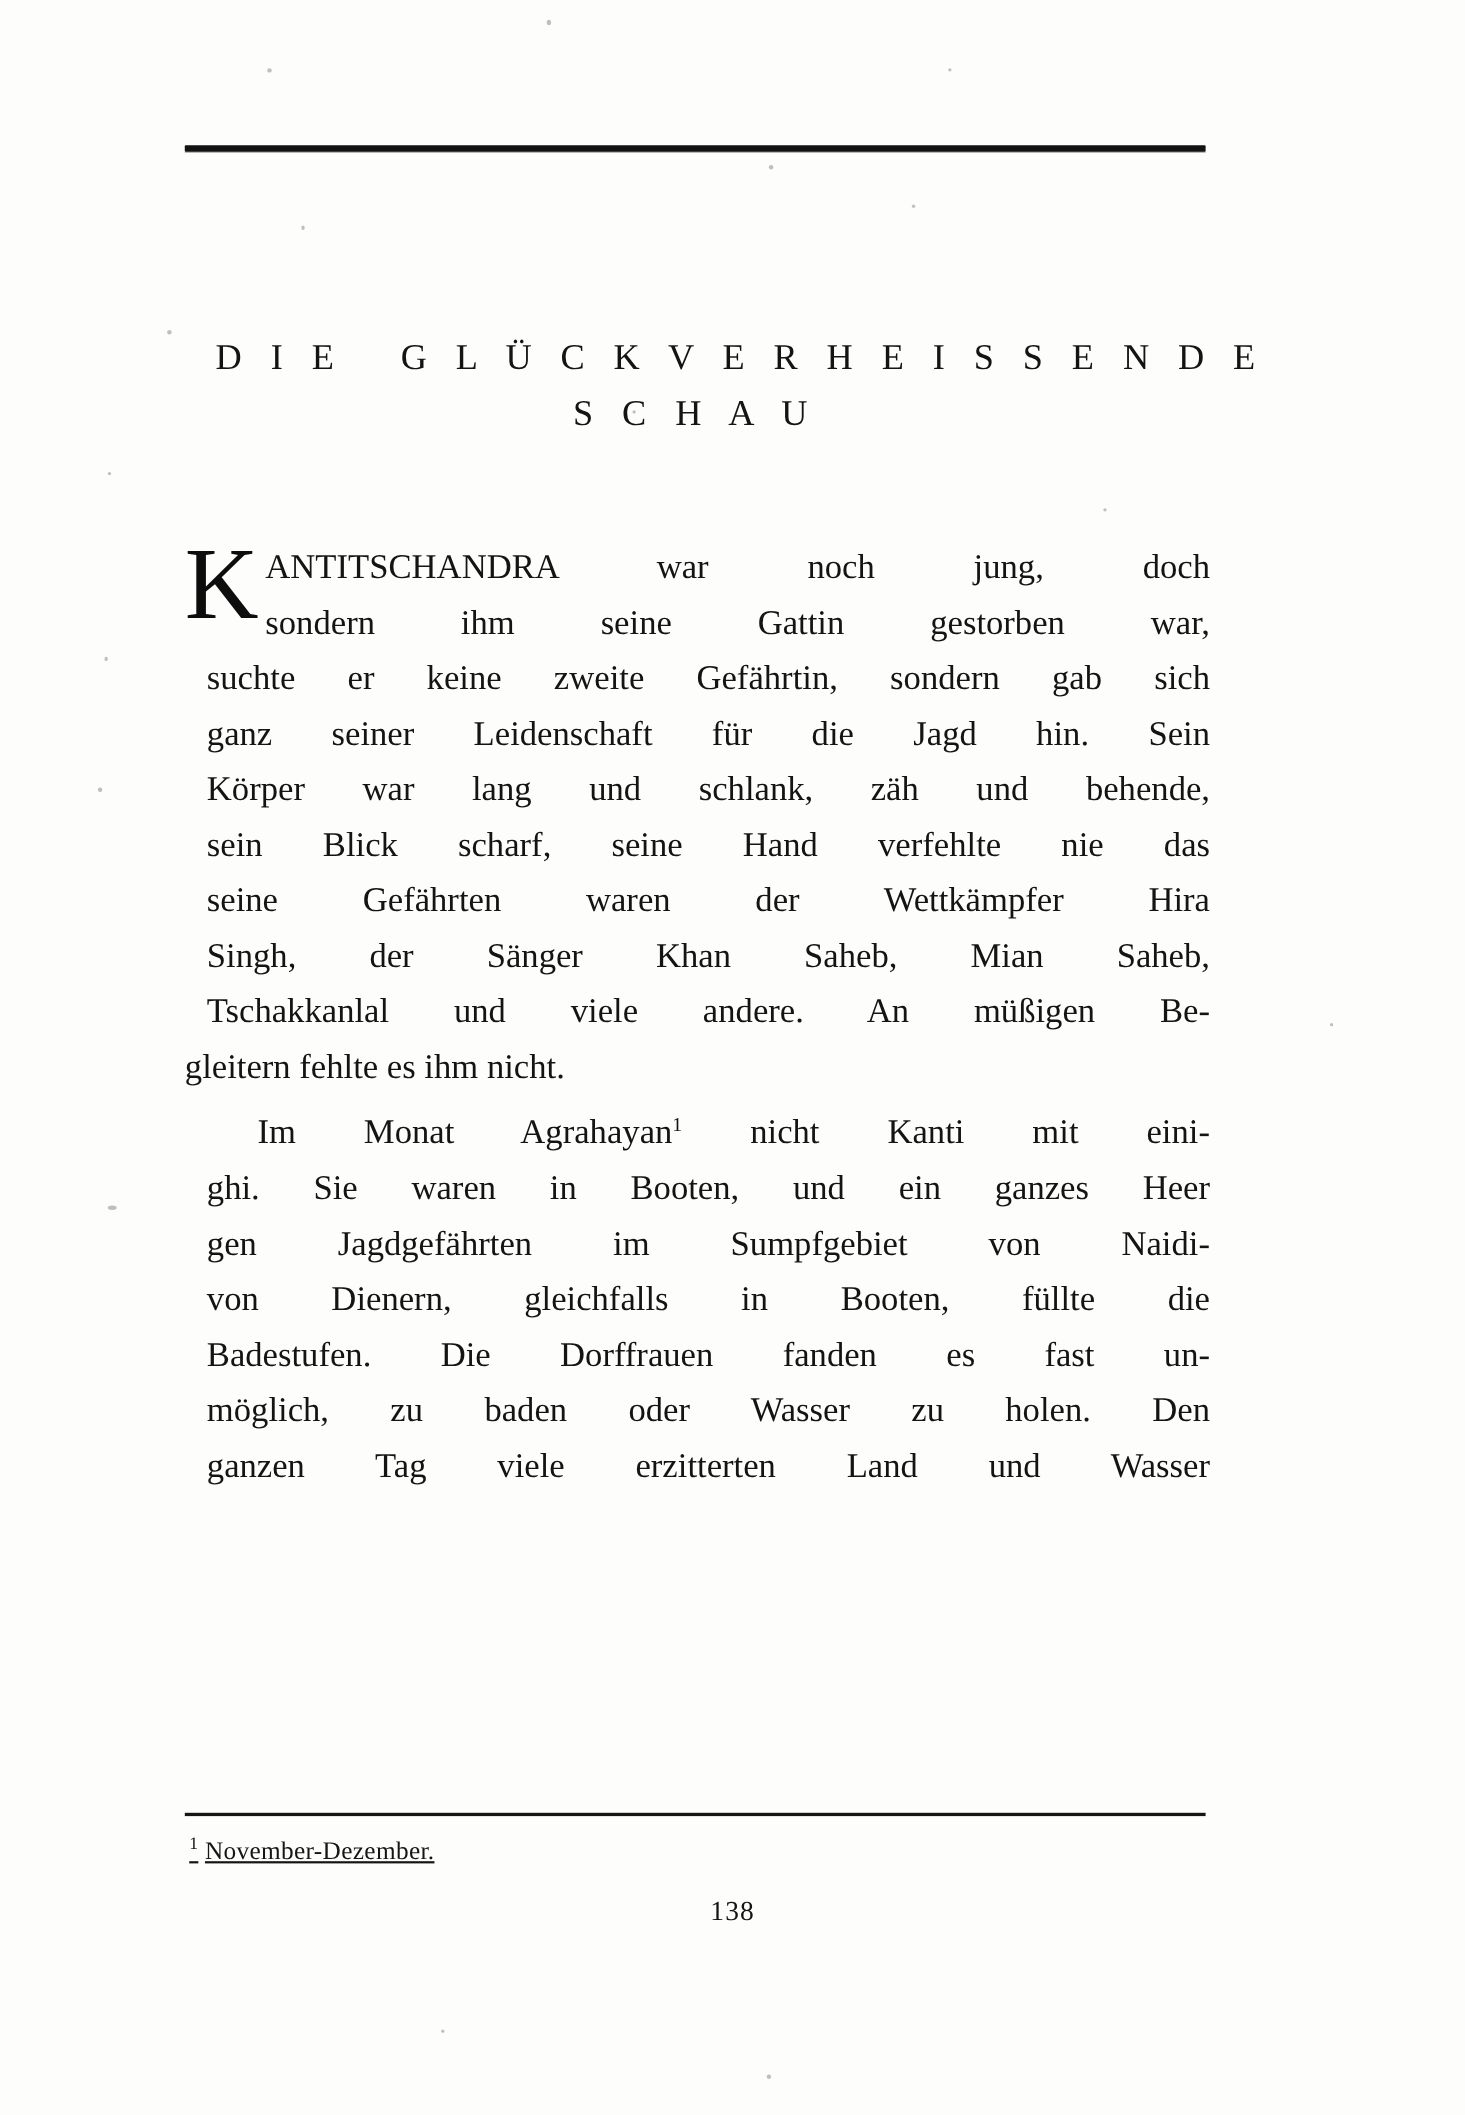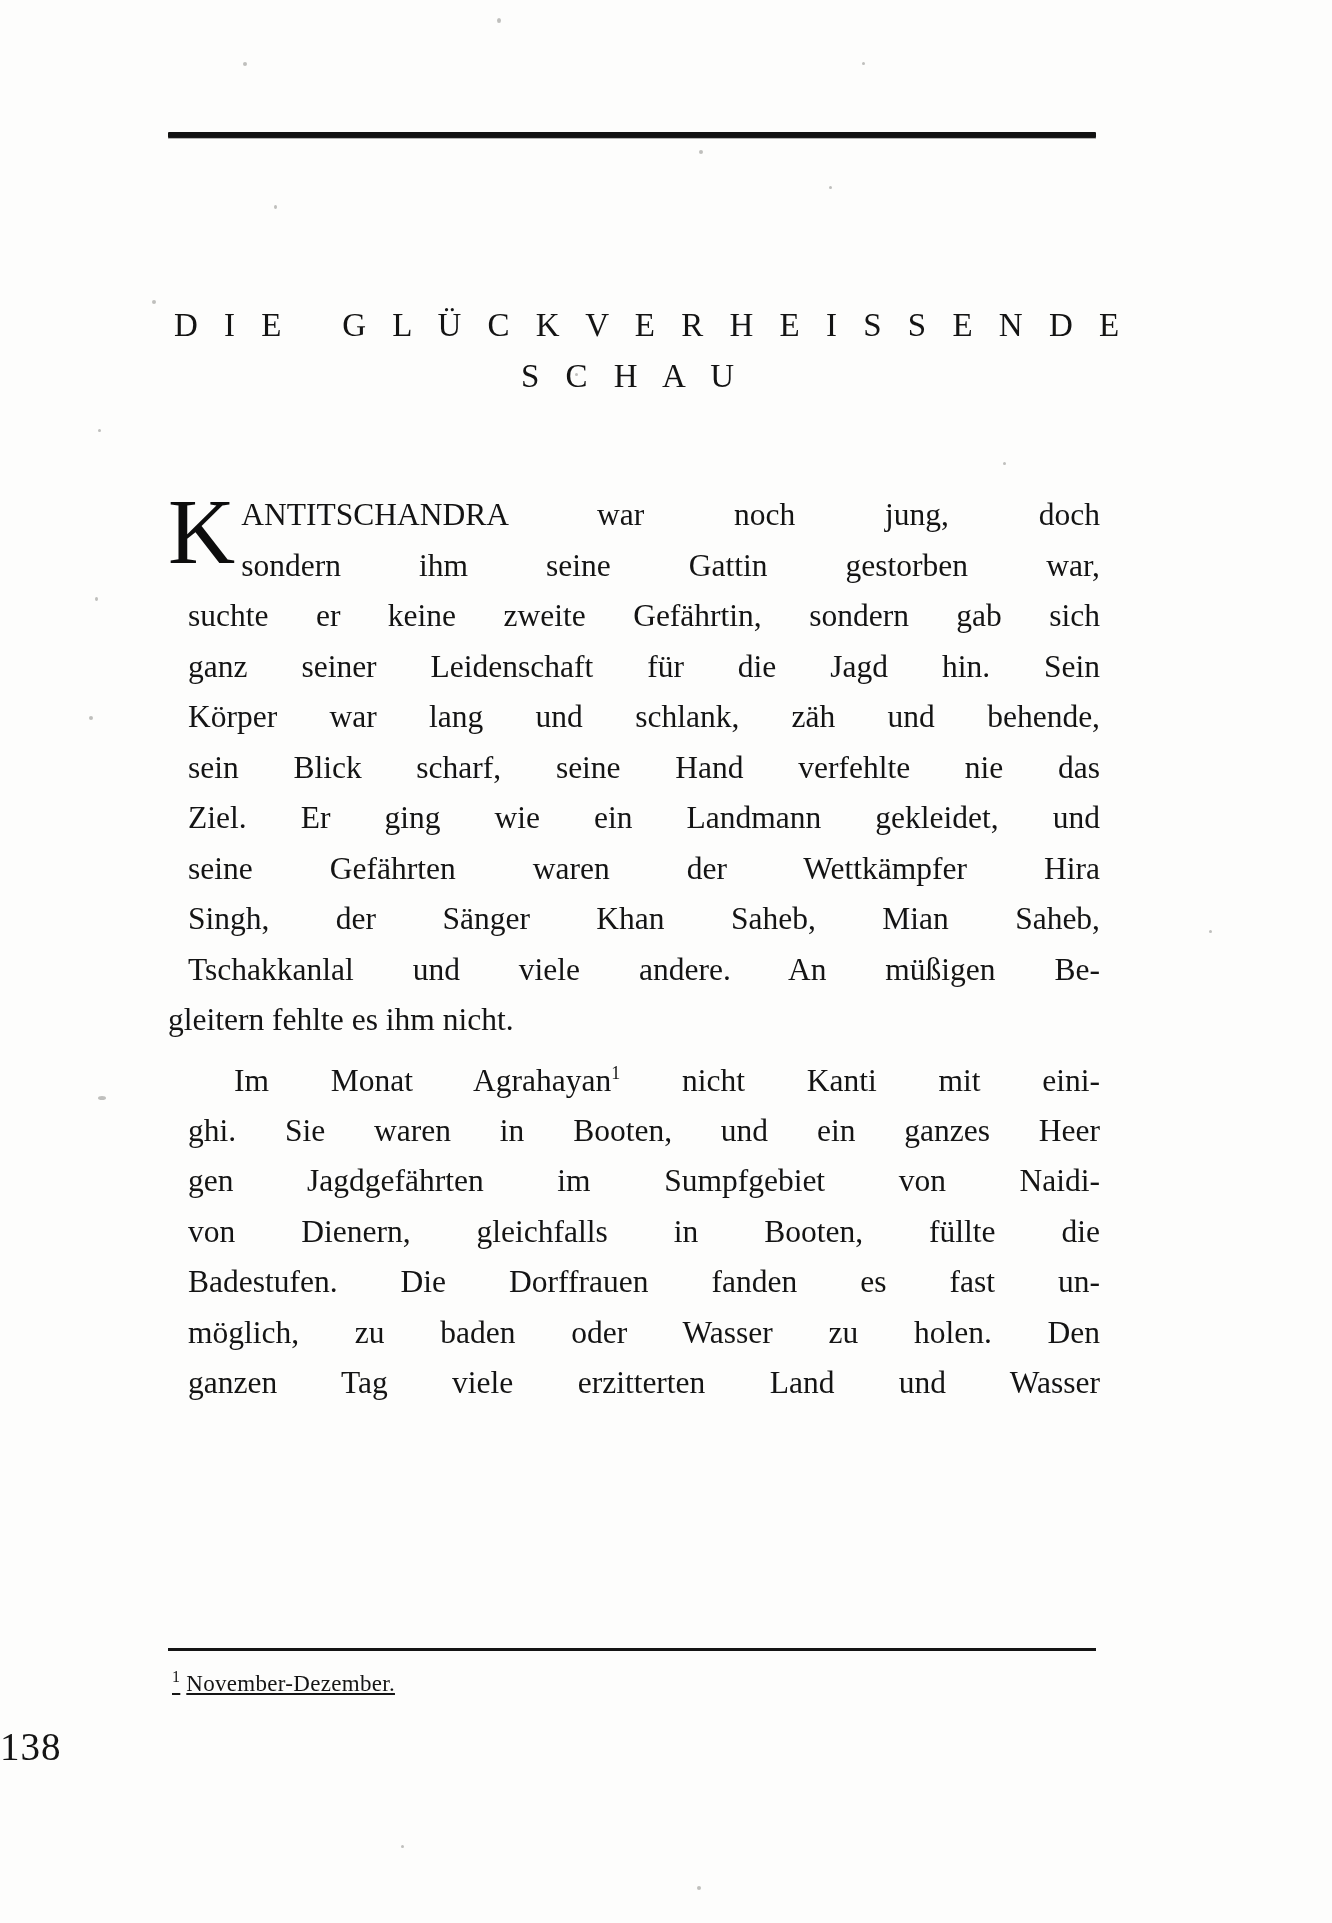--- a/index.html
+++ b/index.html
@@ -54,21 +54,21 @@
     width: 928px;
     text-align: center;
   }
   .title-line {
     font-size: 33px;
     letter-spacing: 9px;
     line-height: 1.55;
     color: #141414;
     white-space: pre;
   }
-  .title-line-1 { text-indent: 6px; }
+  .title-line-1 { text-indent: 6px; margin-left: 22px; }
 
   
   .body-col {
     position: absolute;
     left: 168px;
     top: 490px;
     width: 932px;
   }
   .para {
     font-size: 31.5px;
@@ -131,22 +131,22 @@
     vertical-align: super;
     margin-right: 6px;
   }
 
   
   .folio {
     position: absolute;
     left: 0;
     top: 1724px;
     width: 1332px;
-    text-align: left;
-    font-size: 39px;
+    text-align: center;
+    font-size: 25px;
     letter-spacing: 1px;
     color: #141414;
   }
 
   sup.fn {
     font-size: 18px;
     vertical-align: super;
   }
 </style>
 </head>
@@ -181,21 +181,20 @@
   <div class="body-col">
 
     <p class="para">
       <span class="dropcap">K</span>
       <span class="line">ANTITSCHANDRA war noch jung, doch</span>
       <span class="line">sondern ihm seine Gattin gestorben war,</span>
       <span class="line">suchte er keine zweite Gefährtin, sondern gab sich</span>
       <span class="line">ganz seiner Leidenschaft für die Jagd hin. Sein</span>
       <span class="line">Körper war lang und schlank, zäh und behende,</span>
       <span class="line">sein Blick scharf, seine Hand verfehlte nie das</span>
-      <span class="line">Ziel. Er ging wie ein Landmann gekleidet, und</span>
       <span class="line">seine Gefährten waren der Wettkämpfer Hira</span>
       <span class="line">Singh, der Sänger Khan Saheb, Mian Saheb,</span>
       <span class="line">Tschakkanlal und viele andere. An müßigen Be-</span>
       <span class="line-left">gleitern fehlte es ihm nicht.</span>
     </p>
 
     <p class="para">
       <span class="line" style="text-indent:46px;">
         <span>Im Monat Agrahayan</span><sup class="fn">1</sup><span> nicht Kanti mit eini-</span>
       </span>

